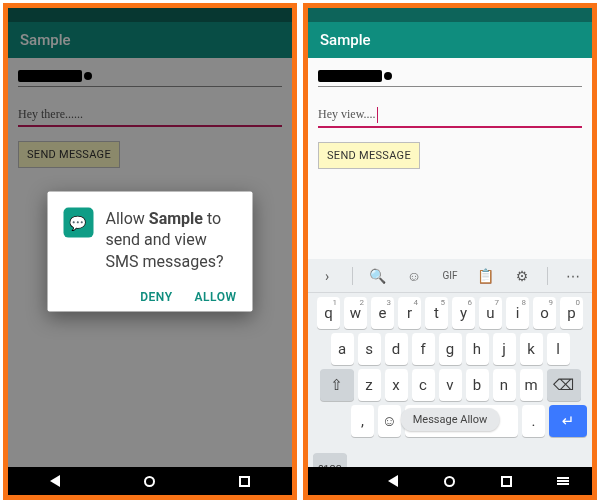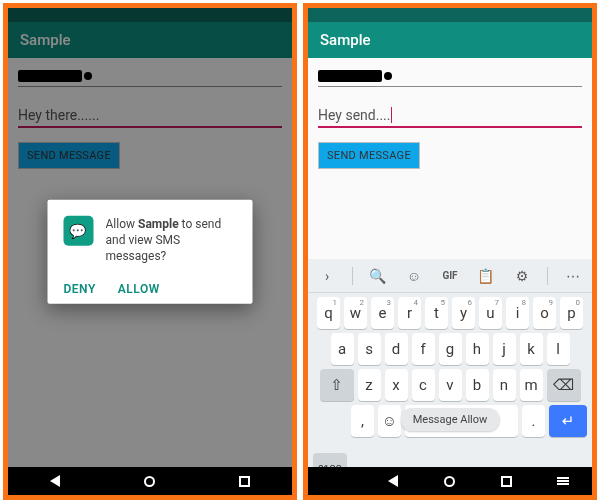--- a/index.html
+++ b/index.html
@@ -52,34 +52,35 @@
     width:8px;height:8px;
     background:#000;
     border-radius:50%;
   }
   .underline1 {
     border-bottom: 1px solid #888;
     margin-top: 4px;
   }
   .msgfield {
     margin-top: 20px;
-    font-size: 14px;
+    font-size: 12px;
     color: #555;
     border-bottom: 2px solid #c2185b;
     padding-bottom: 3px;
     display:flex;
-    align-items:flex-end;
+    align-items:flex-start;
+    font-family:Liberation Serif, serif;
   }
   .cursor {
     width:1px; height:16px; background:#c2185b; display:inline-block; margin-left:1px;
   }
   .sendbtn {
     margin-top: 14px;
     display: inline-block;
-    background: #0ea5e9;
+    background: #fef9c3;
     border: 1px solid #bdbdbd;
     padding: 6px 8px;
     font-size: 11px;
     color: #333;
     letter-spacing: .3px;
   }
   
   .scrim {
     position: absolute;
     inset: 0;
@@ -95,24 +96,24 @@
     box-shadow: 0 6px 20px rgba(0,0,0,.4);
     padding: 16px 16px 8px 16px;
   }
   .dialog .row { display:flex; }
   .dialog .icn {
     width:30px;height:30px;border-radius:5px;background:#0f9d86;
     display:flex;align-items:center;justify-content:center;flex-shrink:0;
   }
   .dialog .icn span{color:#fff;font-size:14px;}
   .dialog .txt {
-    margin-left:12px;font-size:12px;color:#444;line-height:1.35;
+    margin-left:12px;font-size:16px;color:#444;line-height:1.35;
   }
   .dialog .actions{
-    margin-top:18px;display:flex;gap:22px;
+    margin-top:18px;display:flex;justify-content:flex-end;gap:22px;
     font-size:12px;font-weight:600;letter-spacing:.5px;color:#0f8d7e;
   }
   
   .navbar{
     position:absolute;bottom:0;left:0;right:0;height:28px;background:#000;
     display:flex;align-items:center;justify-content:space-around;color:#fff;
   }
   .navbar svg, .navbar .sq, .navbar .circ{fill:#fff;}
   .tri{width:0;height:0;border-top:6px solid transparent;border-bottom:6px solid transparent;border-right:10px solid #fff;}
   .circ{width:11px;height:11px;border:2px solid #fff;border-radius:50%;}
@@ -192,35 +193,35 @@
 
 <div class="phone">
   <div class="statusbar"></div>
   <div class="appbar">
     <span>Sample</span>
   </div>
   <div class="content">
     <div class="redacted"></div>
     <div class="underline1"></div>
     <div class="msgfield">
-      <span>Hey send....</span>
+      <span>Hey view....</span>
         <span class="cursor"></span>
     </div>
     <div class="sendbtn">
       <span>SEND MESSAGE</span>
     </div>
   </div>
 
   <div class="keyboard">
     <div class="suggest">
       <span class="ic">›</span>
       <span class="sep"></span>
       <span class="ic">🔍</span>
       <span class="ic">☺</span>
-      <span class="ic" style="font-size:10px;font-weight:700;">GIF</span>
+      <span class="ic" style="font-size:10px;font-weight:400;">GIF</span>
       <span class="ic">📋</span>
       <span class="ic">⚙</span>
       <span class="sep"></span>
       <span class="ic">⋯</span>
     </div>
     <div class="krow" id="krow1">
         <div class="key" style="position: relative;">q<span style="position: absolute; top: 1px; right: 3px; font-size: 8px; color: rgb(136, 136, 136);">1</span></div>
         <div class="key" style="position: relative;">w<span style="position: absolute; top: 1px; right: 3px; font-size: 8px; color: rgb(136, 136, 136);">2</span></div>
         <div class="key" style="position: relative;">e<span style="position: absolute; top: 1px; right: 3px; font-size: 8px; color: rgb(136, 136, 136);">3</span></div>
         <div class="key" style="position: relative;">r<span style="position: absolute; top: 1px; right: 3px; font-size: 8px; color: rgb(136, 136, 136);">4</span></div>

